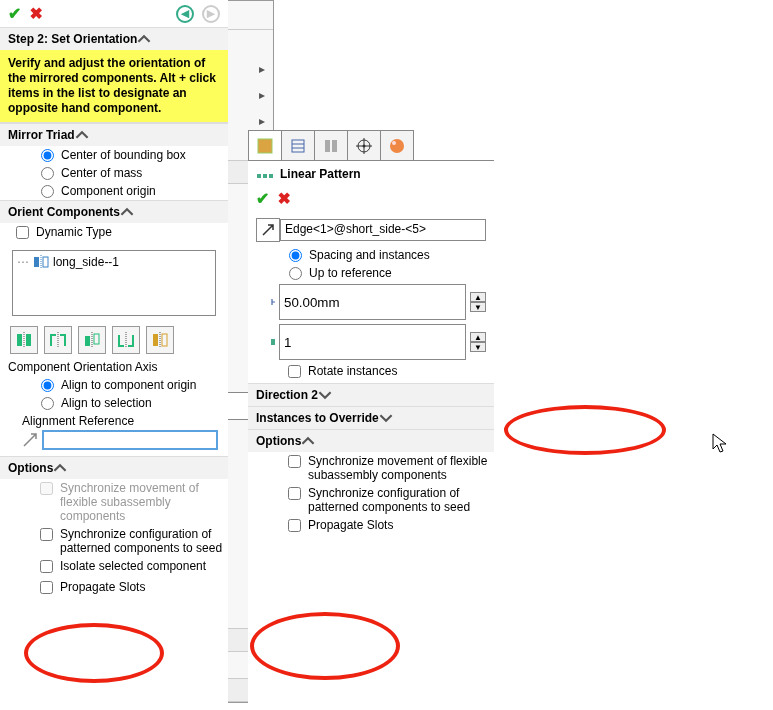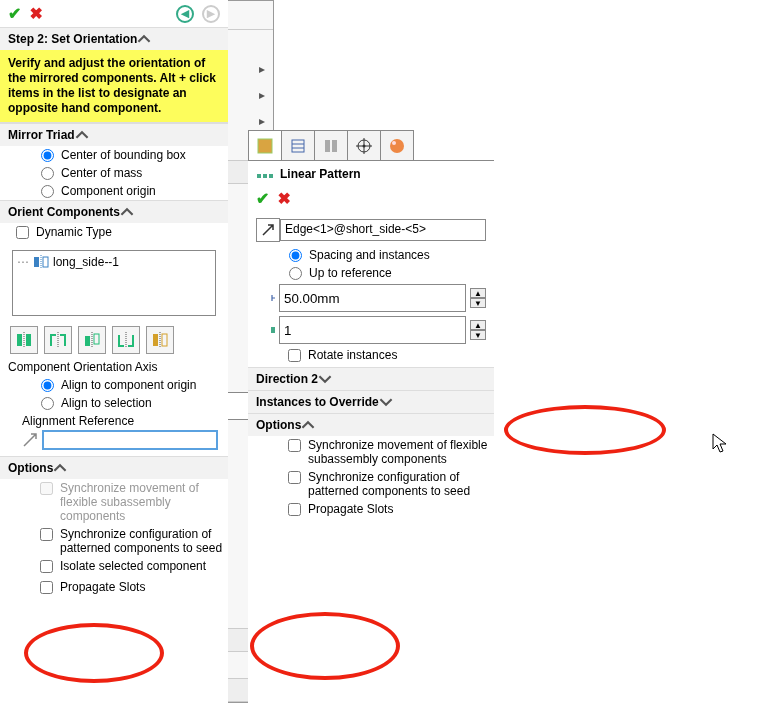--- a/index.html
+++ b/index.html
@@ -45,21 +45,21 @@
   .iconbtn svg{width:18px;height:18px;}
   .textfield { border:2px solid #5aa1e0; height:20px; background:#fff; margin:2px 12px; }
   .sub { padding:2px 8px; }
   
   #panel2 { left:248px; top:118px; width:246px; height:590px; border:none;margin-top:12px;}
   .tabstrip { display:flex; border-bottom:1px solid #888;}
   .tab { width:34px;height:30px; border:1px solid #888; border-bottom:none; display:flex;align-items:center;justify-content:center; background:#f3f3f3; margin-right:-1px;}
   .tab.sel{ background:#fff;}
   .feat-title { display:flex; gap:6px; padding:6px 8px 2px 8px; font-weight:700;}
   .spinner-row { display:flex; align-items:center; gap:4px; padding:2px 8px 2px 22px;}
-  .spinner-row input[type=text] { flex:1; height:28px; border:1px solid #888; padding:0 4px;}
+  .spinner-row input[type=text] { flex:1; height:36px; border:1px solid #888; padding:0 4px;}
   .spinbtns { display:flex; flex-direction:column;}
   .spinbtns div{ width:16px;height:10px;border:1px solid #888;display:flex;align-items:center;justify-content:center;font-size:8px;background:#eee;}
   .dir-field { display:flex; align-items:center; padding:4px 8px;}
   .dir-icon { width:24px;height:24px;border:1px solid #888;display:flex;align-items:center;justify-content:center;background:#fff;}
   .dir-input { flex:1;height:22px;border:1px solid #888;padding:2px 4px;background:#fff;}
   
   #panel3 { left:498px; top:38px; width:274px; border:1px solid #999; background:#f7f7f7;}
   .toolbar3 { display:flex; gap:2px; padding:2px; border-bottom:1px solid #ccc;}
   .tbtn{width:28px;height:24px;border:1px solid transparent;display:flex;align-items:center;justify-content:center;}
   .menu-itm { display:flex; align-items:center; gap:6px; padding:4px 8px; font-size:12px; }

